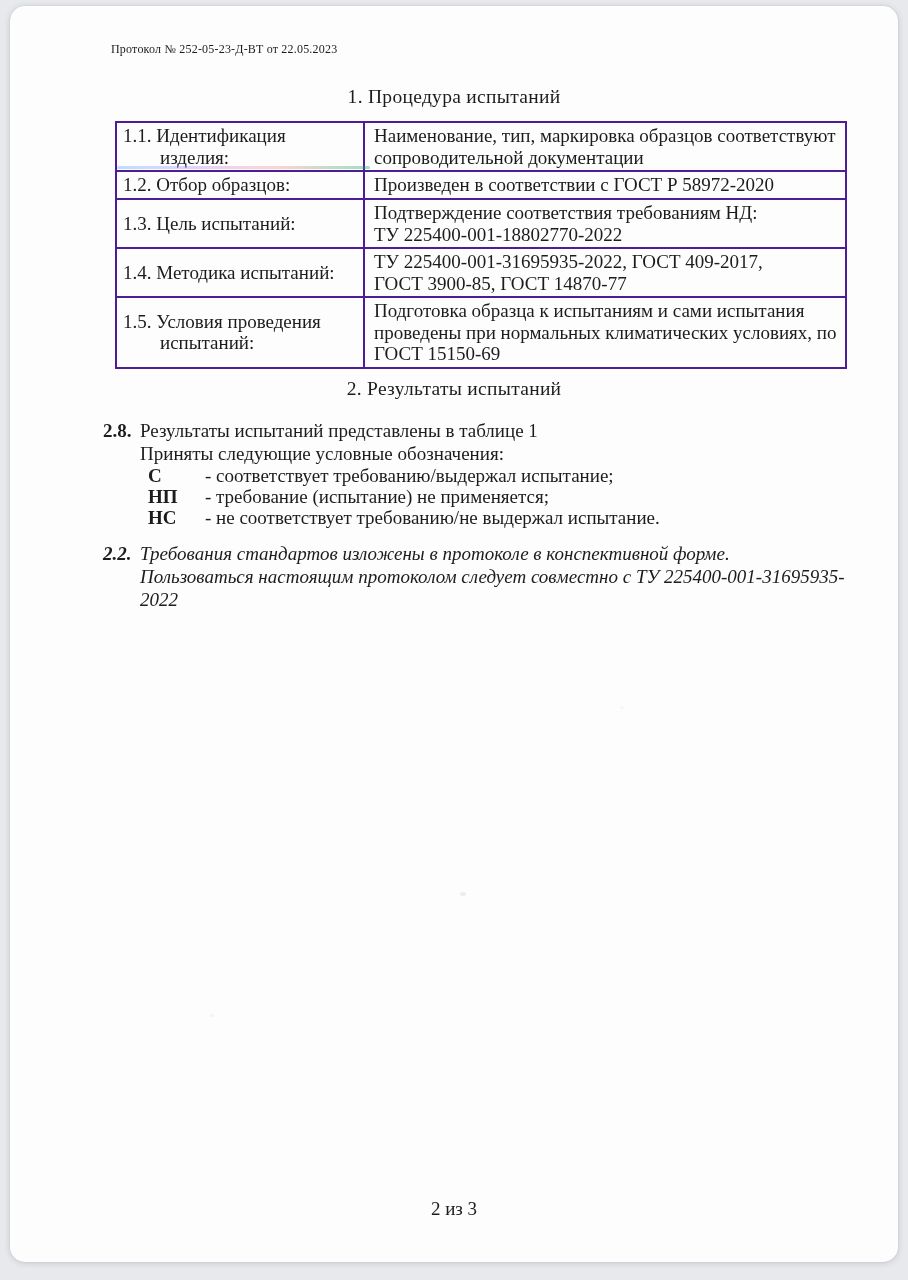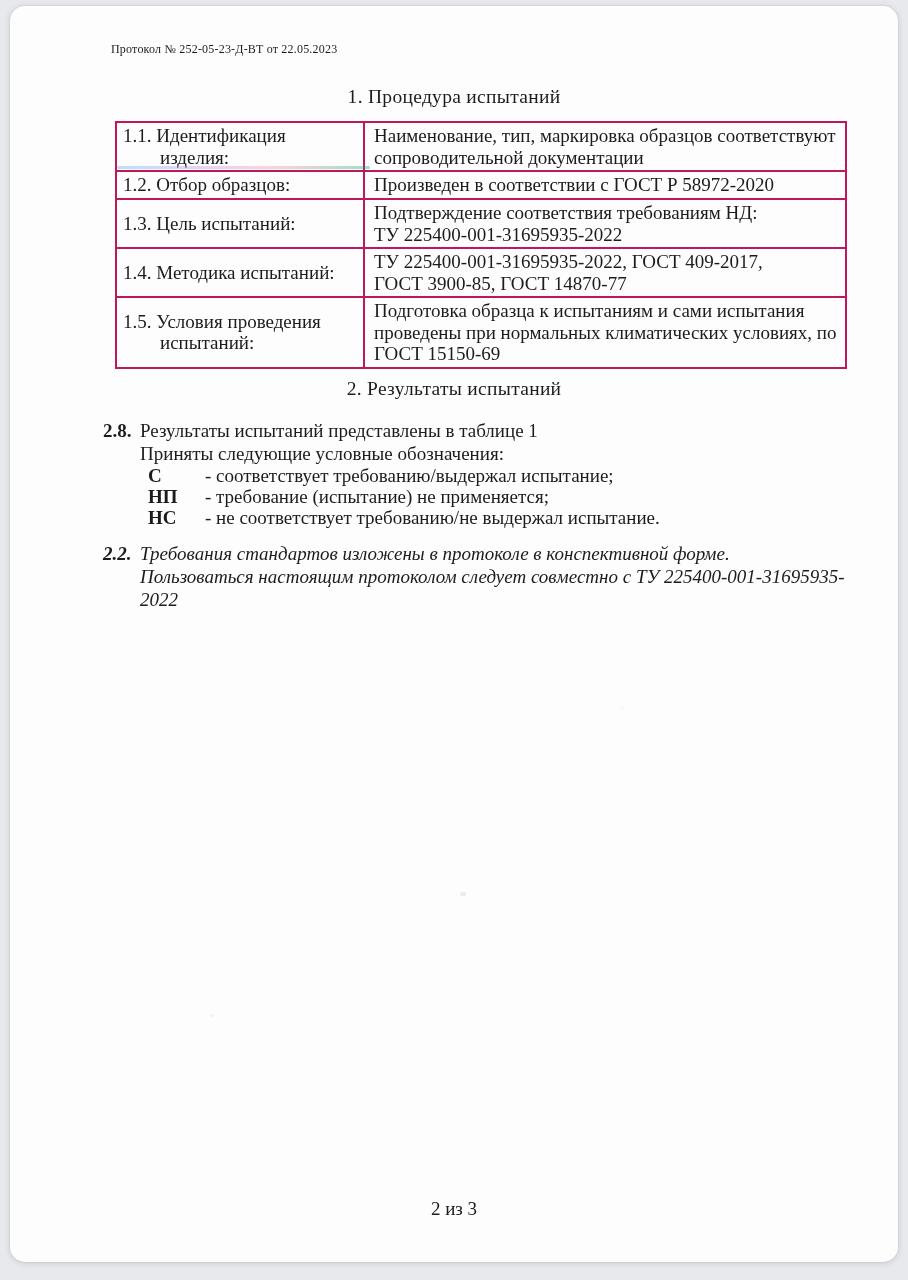--- a/index.html
+++ b/index.html
@@ -37,21 +37,21 @@
   .sec1-title { top: 80px; }
   .sec2-title { top: 372px; }
   table.proc-table {
     position: absolute;
     left: 105px; top: 115px;
     width: 732px;
     border-collapse: collapse;
     table-layout: fixed;
   }
   .proc-table td {
-    border: 2px solid #be185d;
+    border: 2px solid #4c1d95;
     font-size: 19px;
     line-height: 21.5px;
     vertical-align: middle;
   }
   .proc-table col.c1 { width: 248px; }
   .proc-table td.cell-label {
     padding: 2px 4px 2px 43px;
     text-indent: -37px;
   }
   .proc-table td.cell-value {
@@ -140,21 +140,21 @@
         <td class="cell-value">Наименование, тип, маркировка образцов соответствуют
 сопроводительной документации</td>
       </tr>
       <tr class="r2">
         <td class="cell-label">1.2. Отбор образцов:</td>
         <td class="cell-value">Произведен в соответствии с ГОСТ Р 58972-2020</td>
       </tr>
       <tr class="r3">
         <td class="cell-label">1.3. Цель испытаний:</td>
         <td class="cell-value">Подтверждение соответствия требованиям НД:
-ТУ 225400-001-31695935-2022</td>
+ТУ 225400-001-18802770-2022</td>
       </tr>
       <tr class="r4">
         <td class="cell-label">1.4. Методика испытаний:</td>
         <td class="cell-value">ТУ 225400-001-31695935-2022, ГОСТ 409-2017,
 ГОСТ 3900-85, ГОСТ 14870-77</td>
       </tr>
       <tr class="r5">
         <td class="cell-label">1.5. Условия проведения испытаний:</td>
         <td class="cell-value">Подготовка образца к испытаниям и сами испытания
 проведены при нормальных климатических условиях, по

